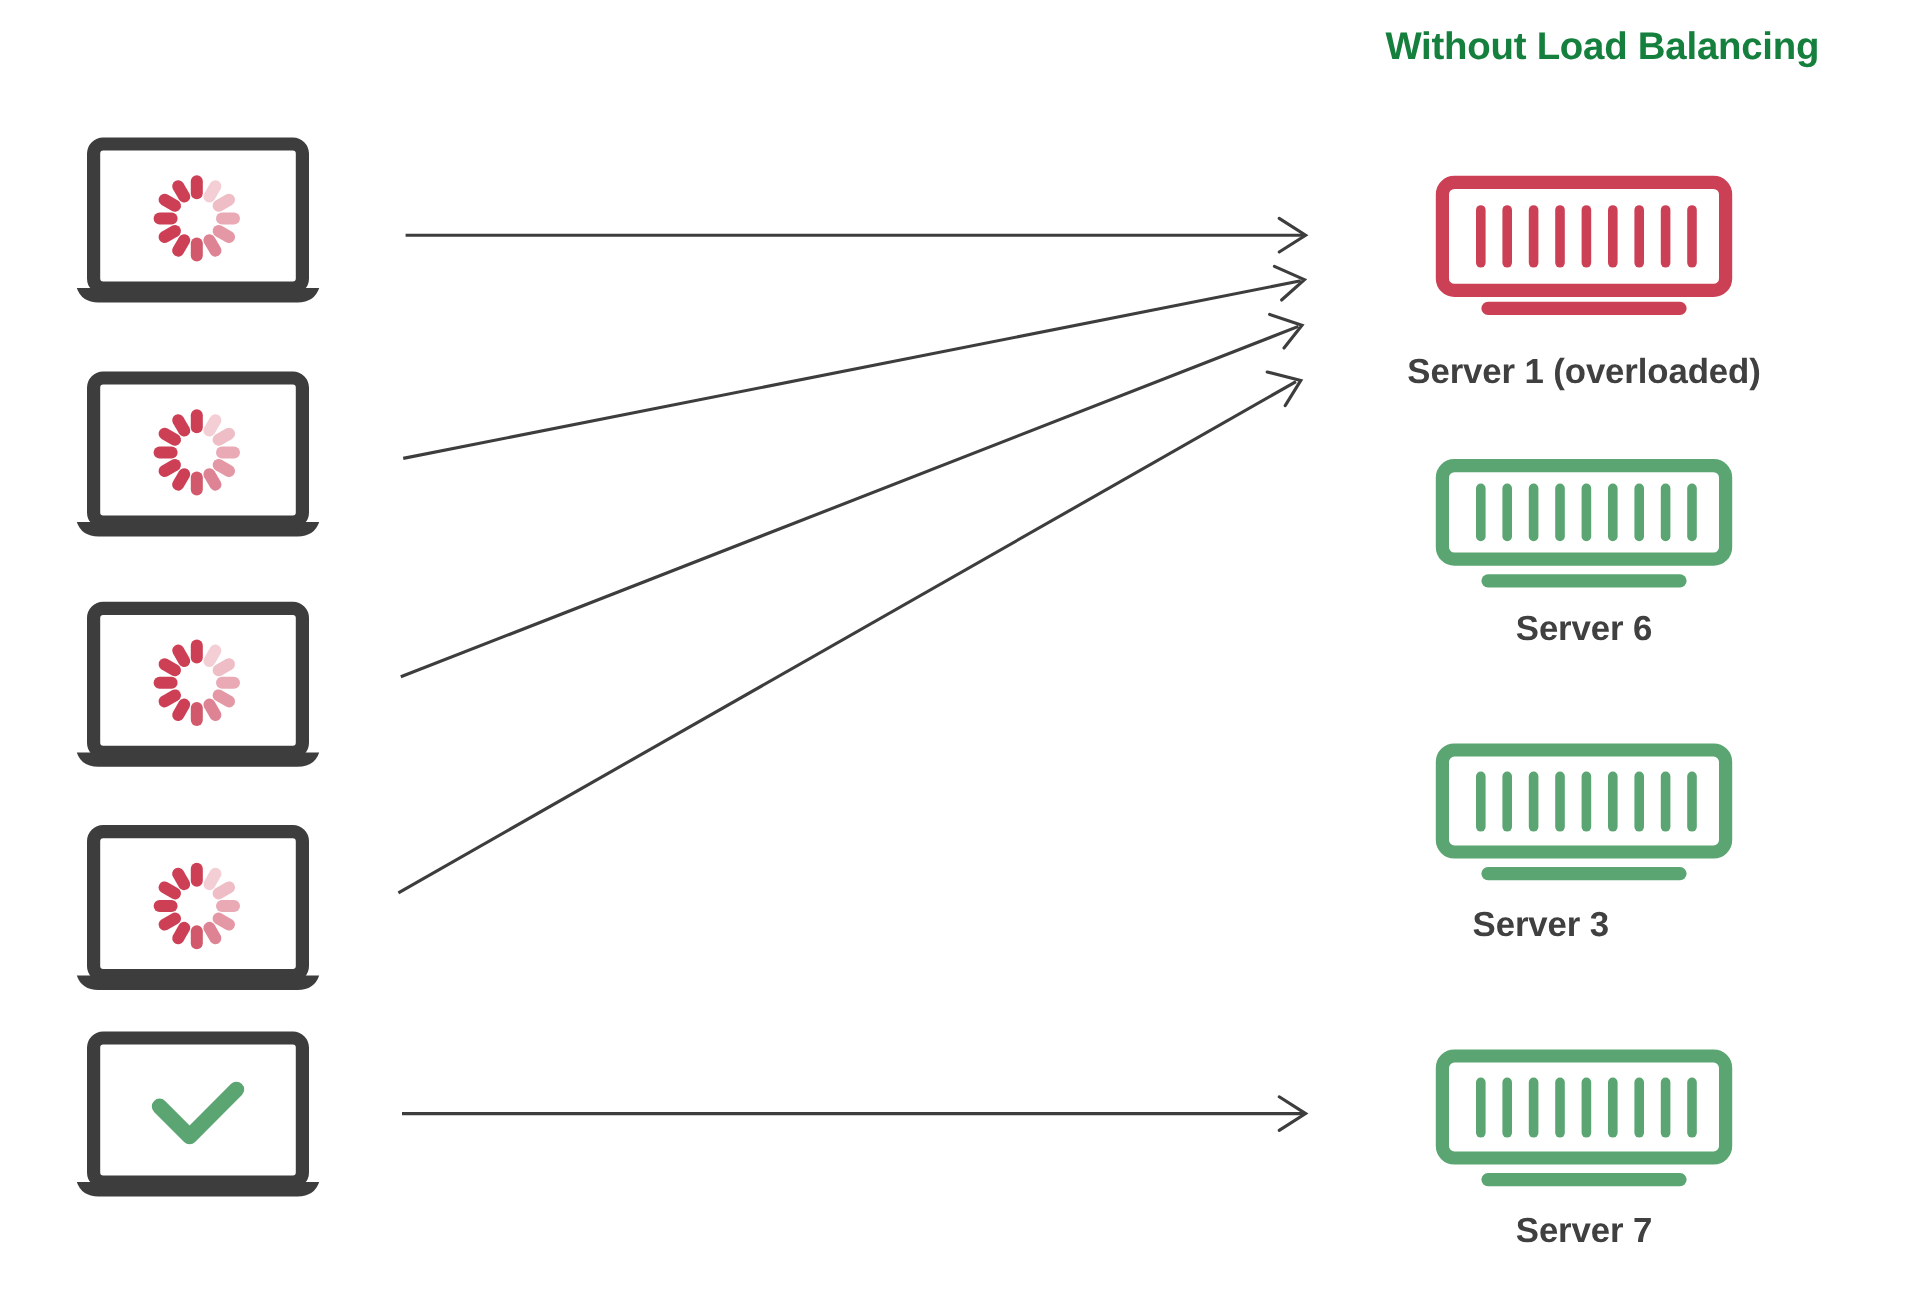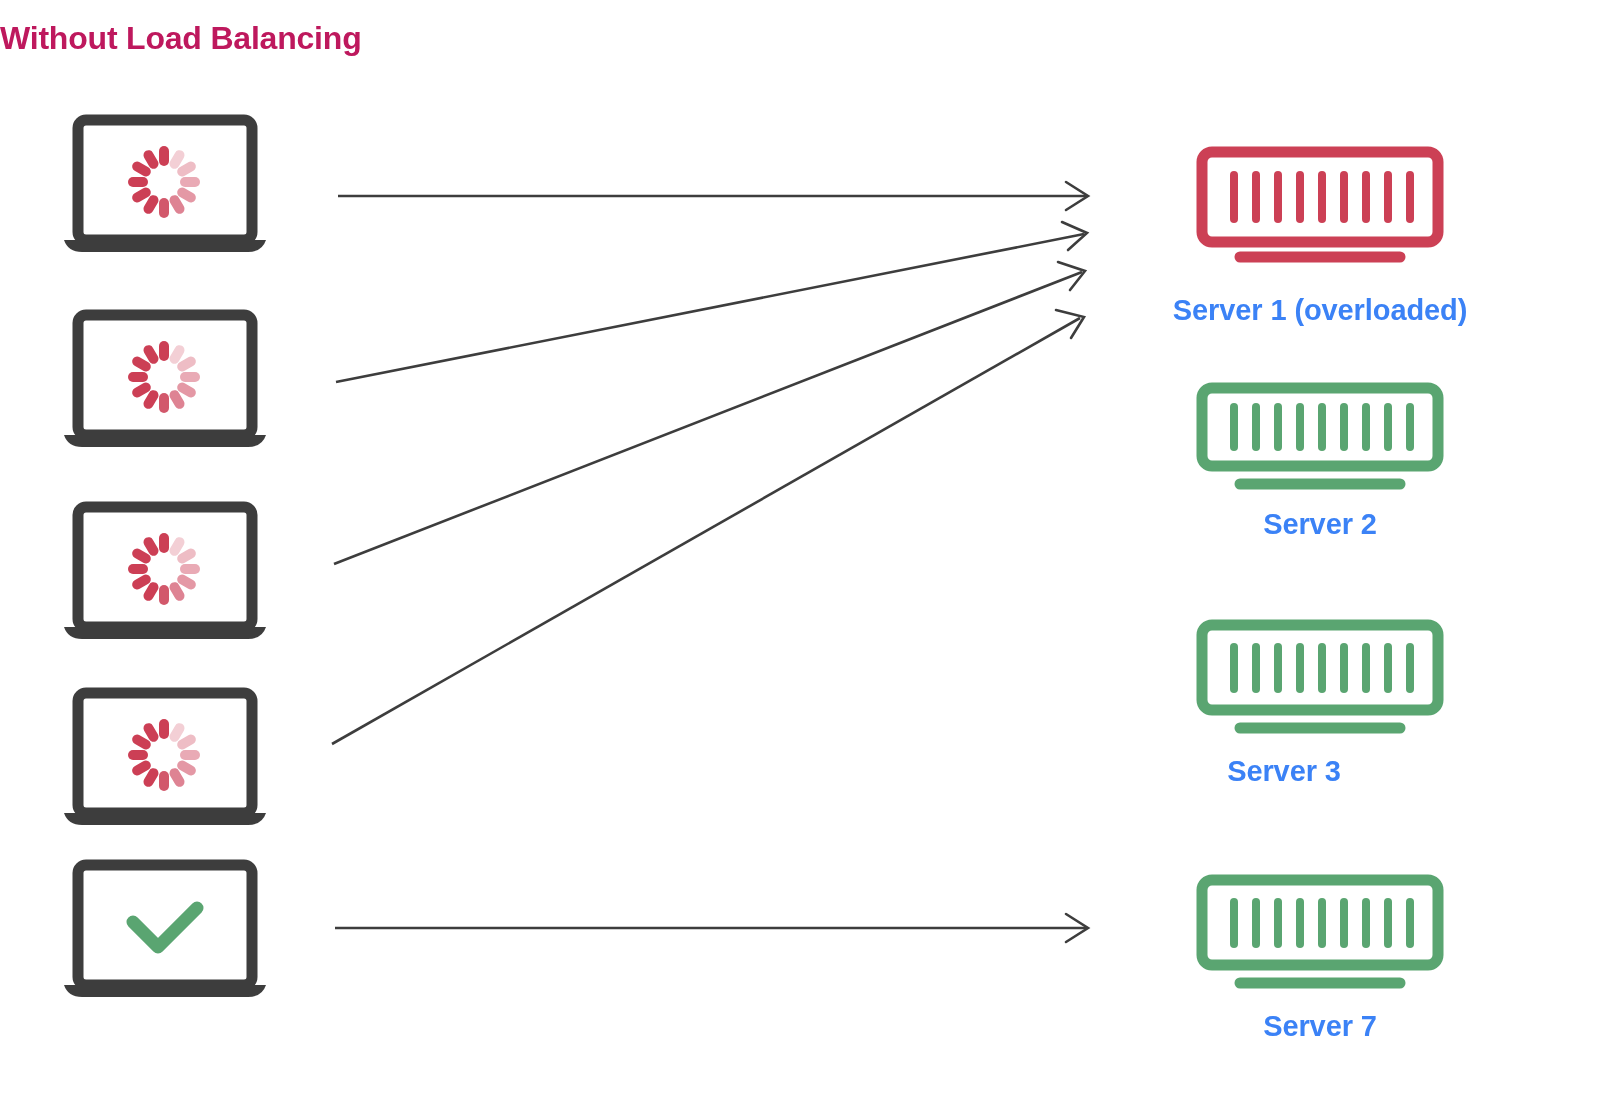--- a/index.html
+++ b/index.html
@@ -18,40 +18,40 @@
   #stage {
     position: relative;
     width: 1606px;
     height: 1094px;
   }
   .diagram-title {
     position: absolute;
     left: 0;
     top: 20px;
     width: 1516px;
-    text-align: left;
+    text-align: right;
     font-size: 32px;
     font-weight: bold;
-    color: #be185d;
+    color: #15803d;
     letter-spacing: -0.2px;
   }
   svg.layer {
     position: absolute;
     left: 0;
     top: 0;
     width: 1606px;
     height: 1094px;
     overflow: visible;
   }
   .server-label {
     position: absolute;
     text-align: center;
     font-size: 29px;
     font-weight: bold;
-    color: #3b82f6;
+    color: #404040;
     white-space: nowrap;
     letter-spacing: -0.1px;
   }
 </style>
 </head>
 <body>
 
 <div id="stage">
 
   <div class="diagram-title">Without Load Balancing</div>
@@ -238,17 +238,17 @@
         <line x1="1344" y1="902" x2="1344" y2="944" stroke="#5aa571" stroke-width="8" stroke-linecap="round"></line>
         <line x1="1366" y1="902" x2="1366" y2="944" stroke="#5aa571" stroke-width="8" stroke-linecap="round"></line>
         <line x1="1388" y1="902" x2="1388" y2="944" stroke="#5aa571" stroke-width="8" stroke-linecap="round"></line>
         <line x1="1410" y1="902" x2="1410" y2="944" stroke="#5aa571" stroke-width="8" stroke-linecap="round"></line>
       </g>
       <line x1="1240" y1="983" x2="1400" y2="983" stroke="#5aa571" stroke-width="11" stroke-linecap="round"></line>
     </g>
   </svg>
 
   <div class="server-label" style="left:1060px; top:294px; width:520px;">Server 1 (overloaded)</div>
-  <div class="server-label" style="left:1060px; top:508px; width:520px;">Server 2</div>
+  <div class="server-label" style="left:1060px; top:508px; width:520px;">Server 6</div>
   <div class="server-label" style="left:1024px; top:755px; width:520px;">Server 3</div>
   <div class="server-label" style="left:1060px; top:1010px; width:520px;">Server 7</div>
 
 </div>
 
 </body></html>

